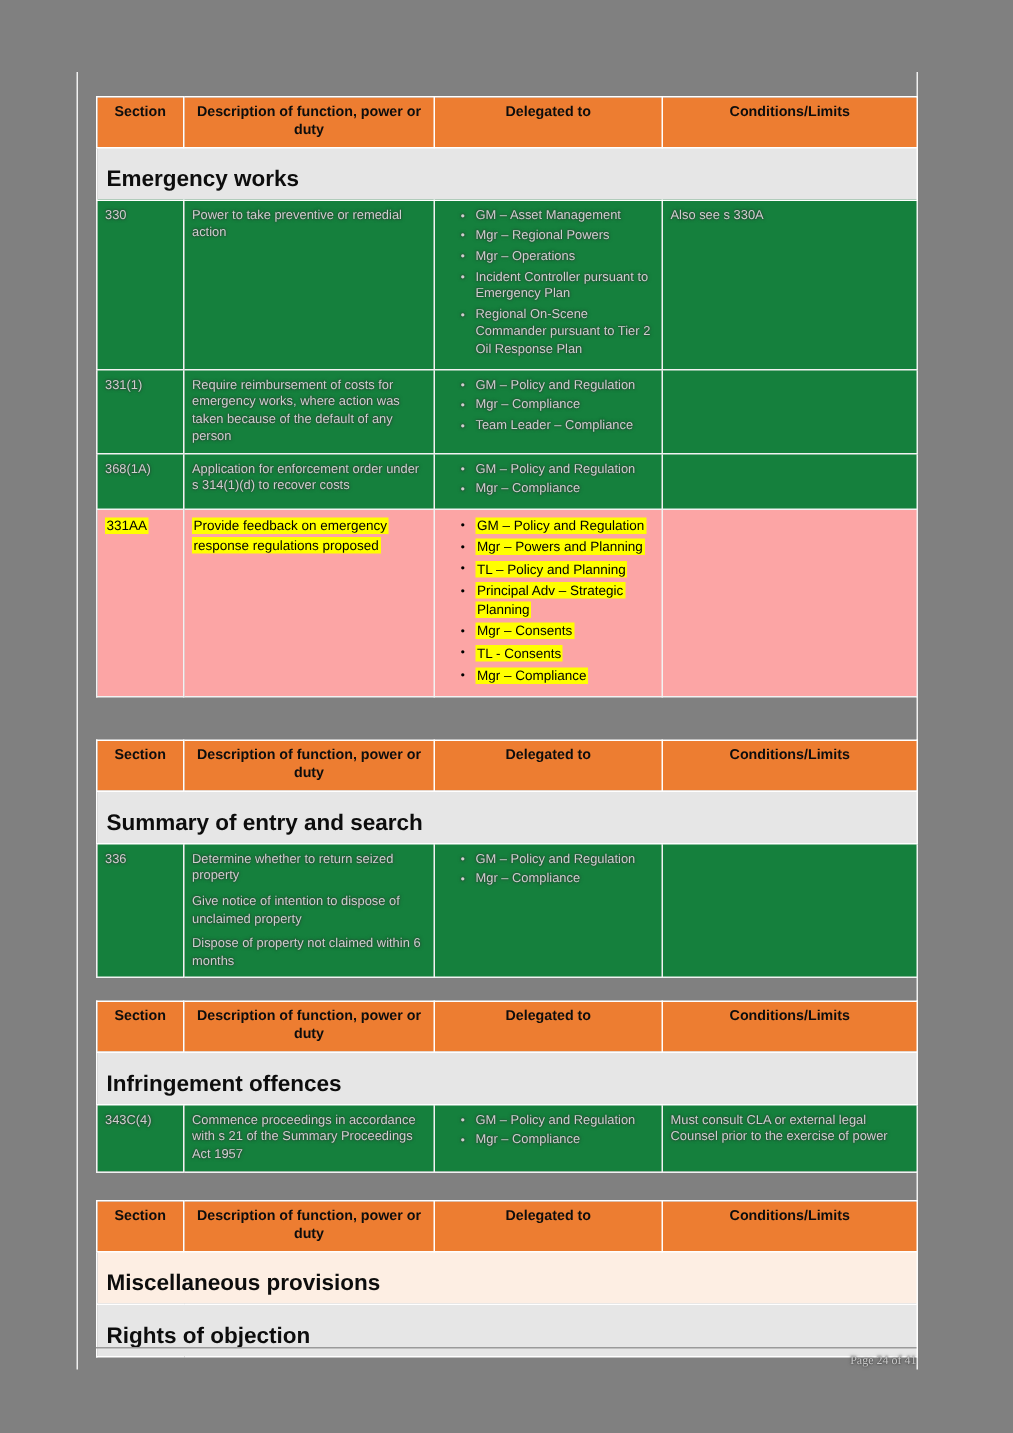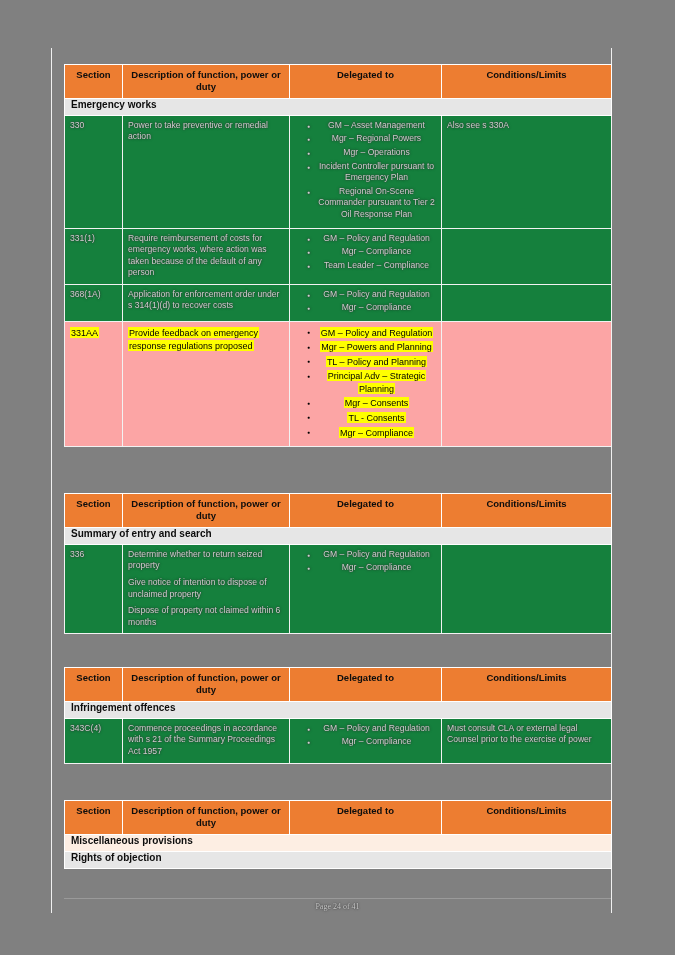--- a/index.html
+++ b/index.html
@@ -72,23 +72,23 @@
     text-align: center;
     vertical-align: middle;
     padding: 6px 6px 7px 6px;
     line-height: 1.25;
     border-color: #ffffff;
   }
 
   tr.band td {
     background: #eeeeee;
     font-weight: bold;
-    font-size: 10px;
+    font-size: 15px;
     color: #0d0d0d;
-    padding: 0 6px 5px 6px;
+    padding: 12px 6px 5px 6px;
     border-color: #ffffff;
   }
   tr.band.light td {
     background: #fdeee3;
     text-align: left;
   }
   tr.band.grey td {
     background: #e6e6e6;
     text-align: left;
   }
@@ -104,21 +104,20 @@
     color: #cfcfcf;
     text-shadow: 0 0 1.4px rgba(40,40,40,0.95), 0 0 2.6px rgba(60,60,60,0.65);
     line-height: 1.35;
     font-size: 8.6px;
   }
 
   ul.bul {
     margin: 0;
     padding: 0 0 0 12px;
     list-style: none;
-    text-align: center;
   }
   ul.bul li {
     position: relative;
     margin: 0 0 2px 0;
     padding-left: 10px;
     line-height: 1.35;
   }
   ul.bul li::before {
     content: "\25CF";
     position: absolute;
@@ -154,21 +153,21 @@
     top: 898px;
     width: 547px;
     height: 1px;
     background: #9a9a9a;
   }
   .footer-text {
     position: absolute;
     left: 64px;
     top: 902px;
     width: 547px;
-    text-align: center;
+    text-align: right;
     font-size: 8px;
     color: #c9c9c9;
     text-shadow: 0 0 1.4px rgba(45,45,45,0.95), 0 0 2.6px rgba(70,70,70,0.6);
     font-family: "Liberation Serif", serif;
   }
 </style>
 </head>
 <body>
 
 <div class="page">

